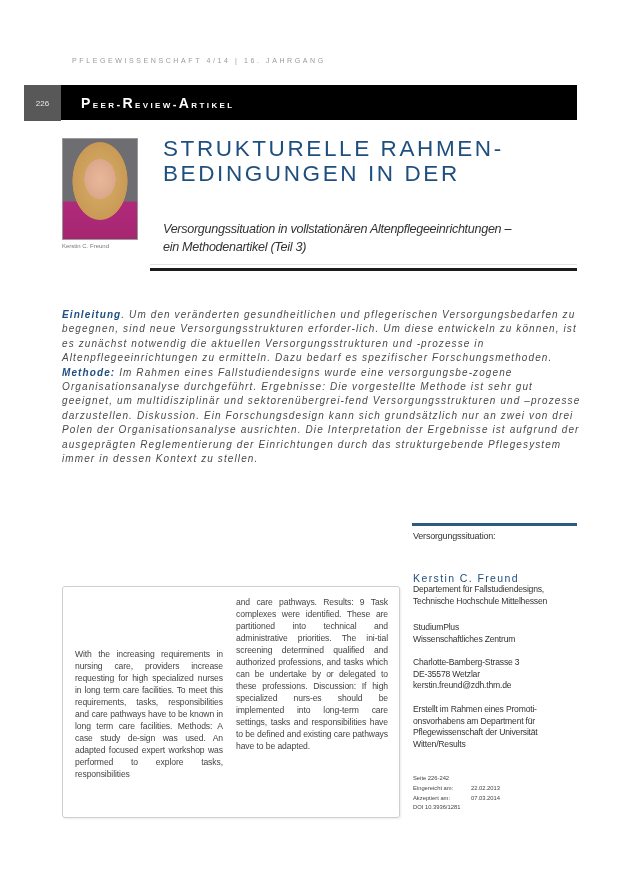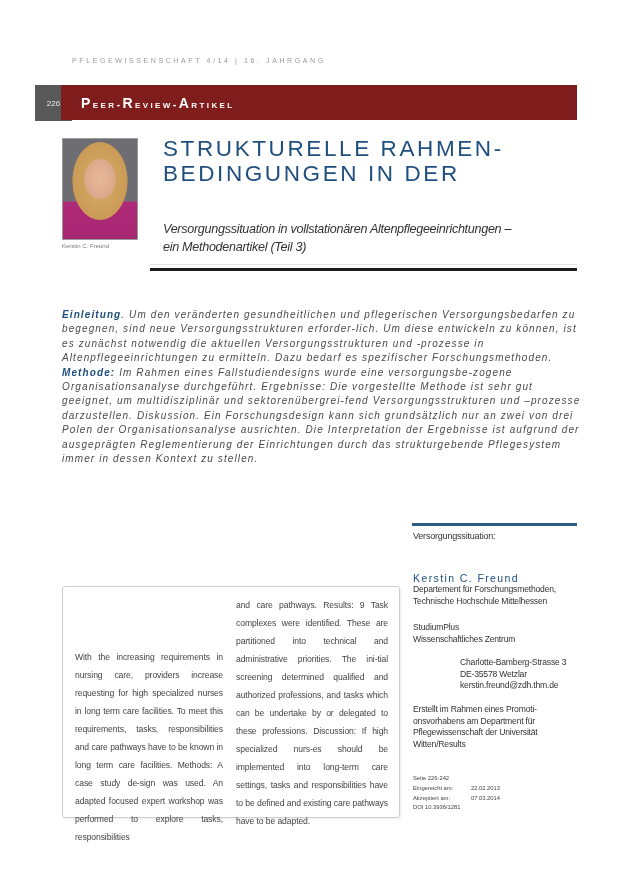--- a/index.html
+++ b/index.html
@@ -5,27 +5,27 @@
   * { box-sizing: border-box; margin: 0; padding: 0; }
   html, body { width: 637px; height: 884px; background: #ffffff; overflow: hidden; }
   body { position: relative; font-family: "Liberation Sans", sans-serif; color: #333; }
 
   .running-head {
     position: absolute; left: 72px; top: 57px;
     font-size: 7px; letter-spacing: 2.6px; color: #9a9a9a;
     text-transform: uppercase; white-space: nowrap;
   }
   .page-num {
-    position: absolute; left: 35px; top: 85px; width: 37px; height: 36px;
+    position: absolute; left: 24px; top: 85px; width: 37px; height: 36px;
     background: #585858; color: #e8e8e8; font-size: 8px;
     display: flex; align-items: center; justify-content: center;
   }
   .section-banner {
     position: absolute; left: 61px; top: 85px; width: 516px; height: 35px;
-    background: #7f1d1d;
+    background: #000000;
     display: flex; align-items: center; padding-left: 20px;
   }
   .section-banner span {
     color: #ffffff; font-weight: bold; font-size: 11px; letter-spacing: 2.4px;
     font-variant: small-caps; text-transform: none;
   }
   .section-banner .big { font-size: 14px; }
 
   .author-photo {
     position: absolute; left: 62px; top: 138px; width: 76px; height: 102px;
@@ -85,21 +85,21 @@
   .abstract-en-box {
     position: absolute; left: 62px; top: 586px; width: 338px; height: 232px;
     border: 1px solid #cfcfcf; border-radius: 3px;
     box-shadow: 1px 1px 2px rgba(0,0,0,0.08);
   }
   .en-title {
     position: absolute; left: 75px; top: 597px; width: 150px;
     color: #1f4f7f; font-size: 10px; line-height: 21px;
   }
   .en-col {
-    position: absolute; font-size: 8.6px; line-height: 18px; color: #444;
+    position: absolute; font-size: 8.6px; line-height: 12px; color: #444;
     text-align: justify; letter-spacing: -0.1px;
   }
   .en-col.left { left: 75px; top: 648px; width: 148px; }
   .en-col.right { left: 236px; top: 596px; width: 152px; }
 </style>
 </head>
 <body>
 
 <div class="running-head">Pflegewissenschaft 4/14 | 16. Jahrgang</div>
 
@@ -125,28 +125,28 @@
 
 <div class="abstract-de">
   <p><span class="label">Einleitung</span><span>. Um den veränderten gesundheitlichen und pflegerischen Versorgungsbedarfen zu begegnen, sind neue Versorgungsstrukturen erforder-lich. Um diese entwickeln zu können, ist es zunächst notwendig die aktuellen Versorgungsstrukturen und -prozesse in Altenpflegeeinrichtungen zu ermitteln. Dazu bedarf es spezifischer Forschungsmethoden.</span></p>
   <p><span class="label">Methode:</span><span> Im Rahmen eines Fallstudiendesigns wurde eine versorgungsbe-zogene Organisationsanalyse durchgeführt. Ergebnisse: Die vorgestellte Methode ist sehr gut geeignet, um multidisziplinär und sektorenübergrei-fend Versorgungsstrukturen und –prozesse darzustellen. Diskussion. Ein Forschungsdesign kann sich grundsätzlich nur an zwei von drei Polen der Organisationsanalyse ausrichten. Die Interpretation der Ergebnisse ist aufgrund der ausgeprägten Reglementierung der Einrichtungen durch das strukturgebende Pflegesystem immer in dessen Kontext zu stellen.</span></p>
 </div>
 
 <div class="corr-rule"></div>
 <div class="corr-head">Versorgungssituation:</div>
 <div class="corr-name">Kerstin C. Freund</div>
 <div class="corr-block" style="top:584px;">
-  <div>Departement für Forschungsmethoden,</div>
+  <div>Departement für Fallstudiendesigns,</div>
   <div>Technische Hochschule Mittelhessen</div>
 </div>
 <div class="corr-block" style="top:622px;">
   <div>StudiumPlus</div>
   <div>Wissenschaftliches Zentrum</div>
 </div>
-<div class="corr-block" style="top:657px;margin-left:47px;">
+<div class="corr-block" style="top:657px;">
   <div>Charlotte-Bamberg-Strasse 3</div>
   <div>DE-35578 Wetzlar</div>
   <div>kerstin.freund@zdh.thm.de</div>
 </div>
 <div class="corr-block" style="top:704px;">
   <div>Erstellt im Rahmen eines Promoti-</div>
   <div>onsvorhabens am Department für</div>
   <div>Pflegewissenschaft der Universität</div>
   <div>Witten/Results</div>
 </div>

